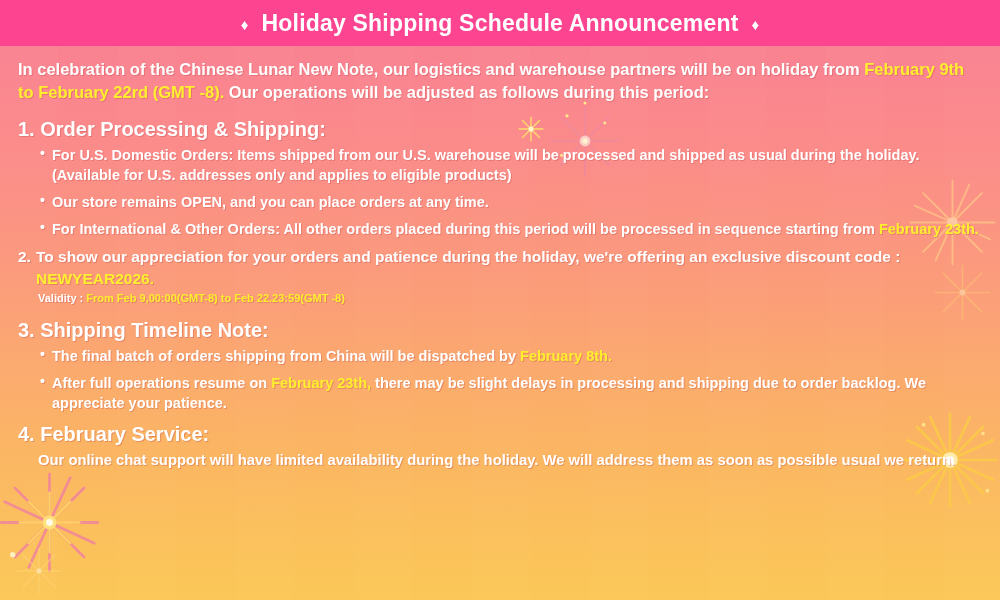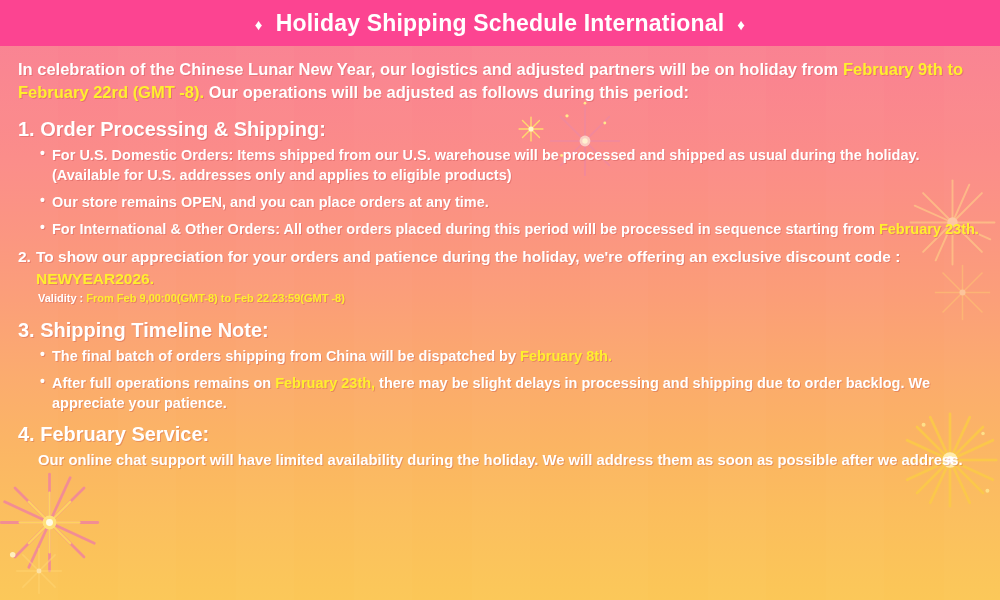--- a/index.html
+++ b/index.html
@@ -306,29 +306,29 @@
         <line x1="50" y1="50" x2="76" y2="24"></line>
           <line x1="50" y1="50" x2="24" y2="76"></line>
       </g>
       <circle cx="50" cy="50" r="4" fill="#fff6d8"></circle>
     </svg>
   </div>
 
   <div id="header-bar">
     <div id="header-title">
       <span class="diamond">♦</span>
-      <span>Holiday Shipping Schedule International</span>
+      <span>Holiday Shipping Schedule Announcement</span>
       <span class="diamond">♦</span>
     </div>
   </div>
 
   <div id="content">
 
     <p class="intro ts">
-      <span>In celebration of the Chinese Lunar New Year, our logistics and adjusted partners will be on holiday from </span><span class="hl">February 9th to February 22rd (GMT -8).</span><span> Our operations will be adjusted as follows during this period:</span>
+      <span>In celebration of the Chinese Lunar New Note, our logistics and warehouse partners will be on holiday from </span><span class="hl">February 9th to February 22rd (GMT -8).</span><span> Our operations will be adjusted as follows during this period:</span>
     </p>
 
     <div class="sec">
       <div class="sec-head ts">
         <span class="num">1.</span>
         <span>Order Processing &amp; Shipping:</span>
       </div>
       <ul class="bullets">
         <li class="ts">
           <span>For U.S. Domestic Orders: Items shipped from our U.S. warehouse will be processed and shipped as usual during the holiday. (Available for U.S. addresses only and applies to eligible products)</span>
@@ -357,27 +357,27 @@
     <div class="sec" style="margin-top:9px;">
       <div class="sec-head ts">
         <span class="num">3.</span>
         <span>Shipping Timeline Note:</span>
       </div>
       <ul class="bullets">
         <li class="ts">
           <span>The final batch of orders shipping from China will be dispatched by </span><span class="hl">February 8th.</span>
         </li>
         <li class="ts">
-          <span>After full operations remains on </span><span class="hl">February 23th,</span><span> there may be slight delays in processing and shipping due to order backlog. We appreciate your patience.</span>
+          <span>After full operations resume on </span><span class="hl">February 23th,</span><span> there may be slight delays in processing and shipping due to order backlog. We appreciate your patience.</span>
         </li>
       </ul>
     </div>
 
     <div class="sec" style="margin-top:6px;">
       <div class="sec-head ts">
         <span class="num">4.</span>
         <span>February Service:</span>
       </div>
-      <div class="indent-block ts">Our online chat support will have limited availability during the holiday. We will address them as soon as possible after we address.</div>
+      <div class="indent-block ts">Our online chat support will have limited availability during the holiday. We will address them as soon as possible usual we return.</div>
     </div>
 
   </div>
 </div>
 
 </body></html>

